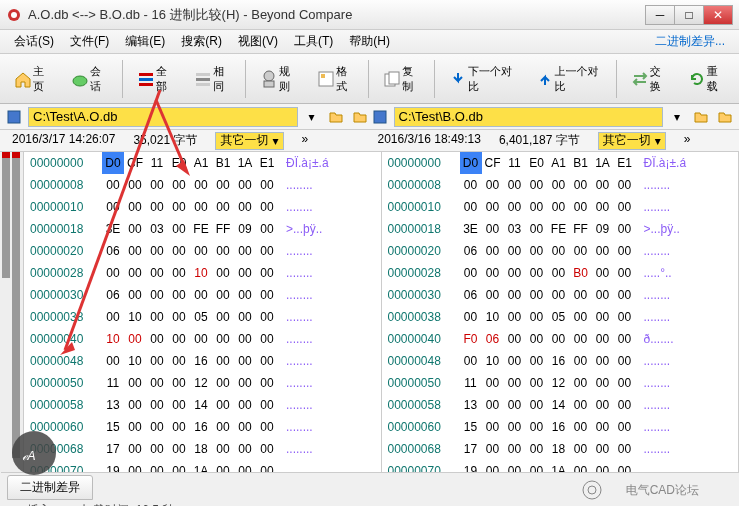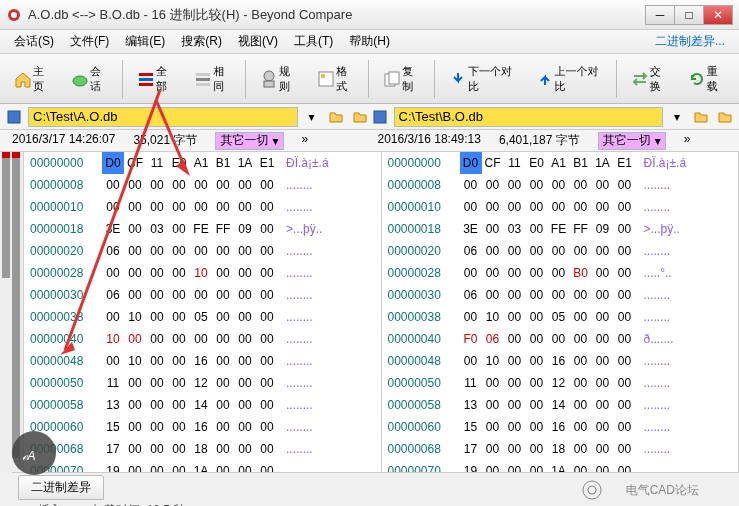--- a/index.html
+++ b/index.html
@@ -18,33 +18,33 @@
 .tbtn .ic{width:22px;height:22px;display:flex;align-items:center;justify-content:center}
 .tbtn .lb{font-size:11px;margin-top:1px}
 .tbtn.hl{border:2px solid #d33;background:#fff}
 .sep{width:1px;height:38px;background:#bbb;margin:0 4px}
 .pathbar{height:26px;background:#f4f4f4;display:flex;align-items:center;border-bottom:1px solid #ccc;padding:0 4px}
 .pathside{flex:1;display:flex;align-items:center;gap:4px}
 .icbtn{width:20px;height:20px;display:flex;align-items:center;justify-content:center;border:1px solid transparent}
 .pathinput{flex:1;height:20px;border:1px solid #abc;background:#fde047;padding:0 4px;font-size:13px}
 .statbar{height:22px;background:#f4f4f4;display:flex;align-items:center;border-bottom:1px solid #ccc;padding:0 4px}
 .statside{flex:1;display:flex;align-items:flex-start;gap:18px;padding:0 8px}
-.combo{height:18px;border:1px solid #abc;background:#f0abfc;padding:0 4px;display:flex;align-items:center;gap:4px;font-size:11px}
+.combo{height:18px;border:1px solid #abc;background:#fde047;padding:0 4px;display:flex;align-items:center;gap:4px;font-size:11px}
 .hexarea{display:flex;height:320px;background:#fff}
 .gutter{width:24px;background:#eee;border-right:1px solid #ccc;position:relative}
 .gutter .g{position:absolute;left:2px;width:8px}
 .pane{flex:1;overflow:hidden;border-right:1px solid #ccc;font-family:Consolas,monospace;font-size:13px;line-height:22px}
 .row{display:flex;height:22px;align-items:center;white-space:pre}
 .addr{color:#0f766e;padding:0 6px;width:76px}
 .hx{padding:0 2px}
 .hx span{display:inline-block;width:22px;text-align:center}
 .asc{padding:0 6px;color:#8b5cf6}
 .d{background:#3b82f6}
 .r{color:#c00}
-.bottom{position:absolute;bottom:0;left:12px;right:0;height:34px;background:#f0f0f0;border-top:1px solid #ccc;padding:2px 6px}
+.bottom{position:absolute;bottom:0;left:1px;right:0;height:34px;background:#f0f0f0;border-top:1px solid #ccc;padding:2px 6px}
 .tab{display:inline-block;padding:3px 12px;background:linear-gradient(#fff,#e8e8e8);border:1px solid #bbb;border-radius:3px 3px 0 0;font-size:12px}
 .statusline{display:flex;gap:30px;padding:2px 20px;font-size:12px;color:#444}
 .arrow{position:absolute;pointer-events:none;z-index:50}
 .watermark{position:absolute;left:4px;bottom:28px;width:70px;height:50px;z-index:60}
 .wm2{position:absolute;right:40px;bottom:6px;font-size:13px;color:#888;z-index:60;display:flex;align-items:center;gap:24px}
 </style>
 </head>
 <body>
 
 <div class="titlebar">

